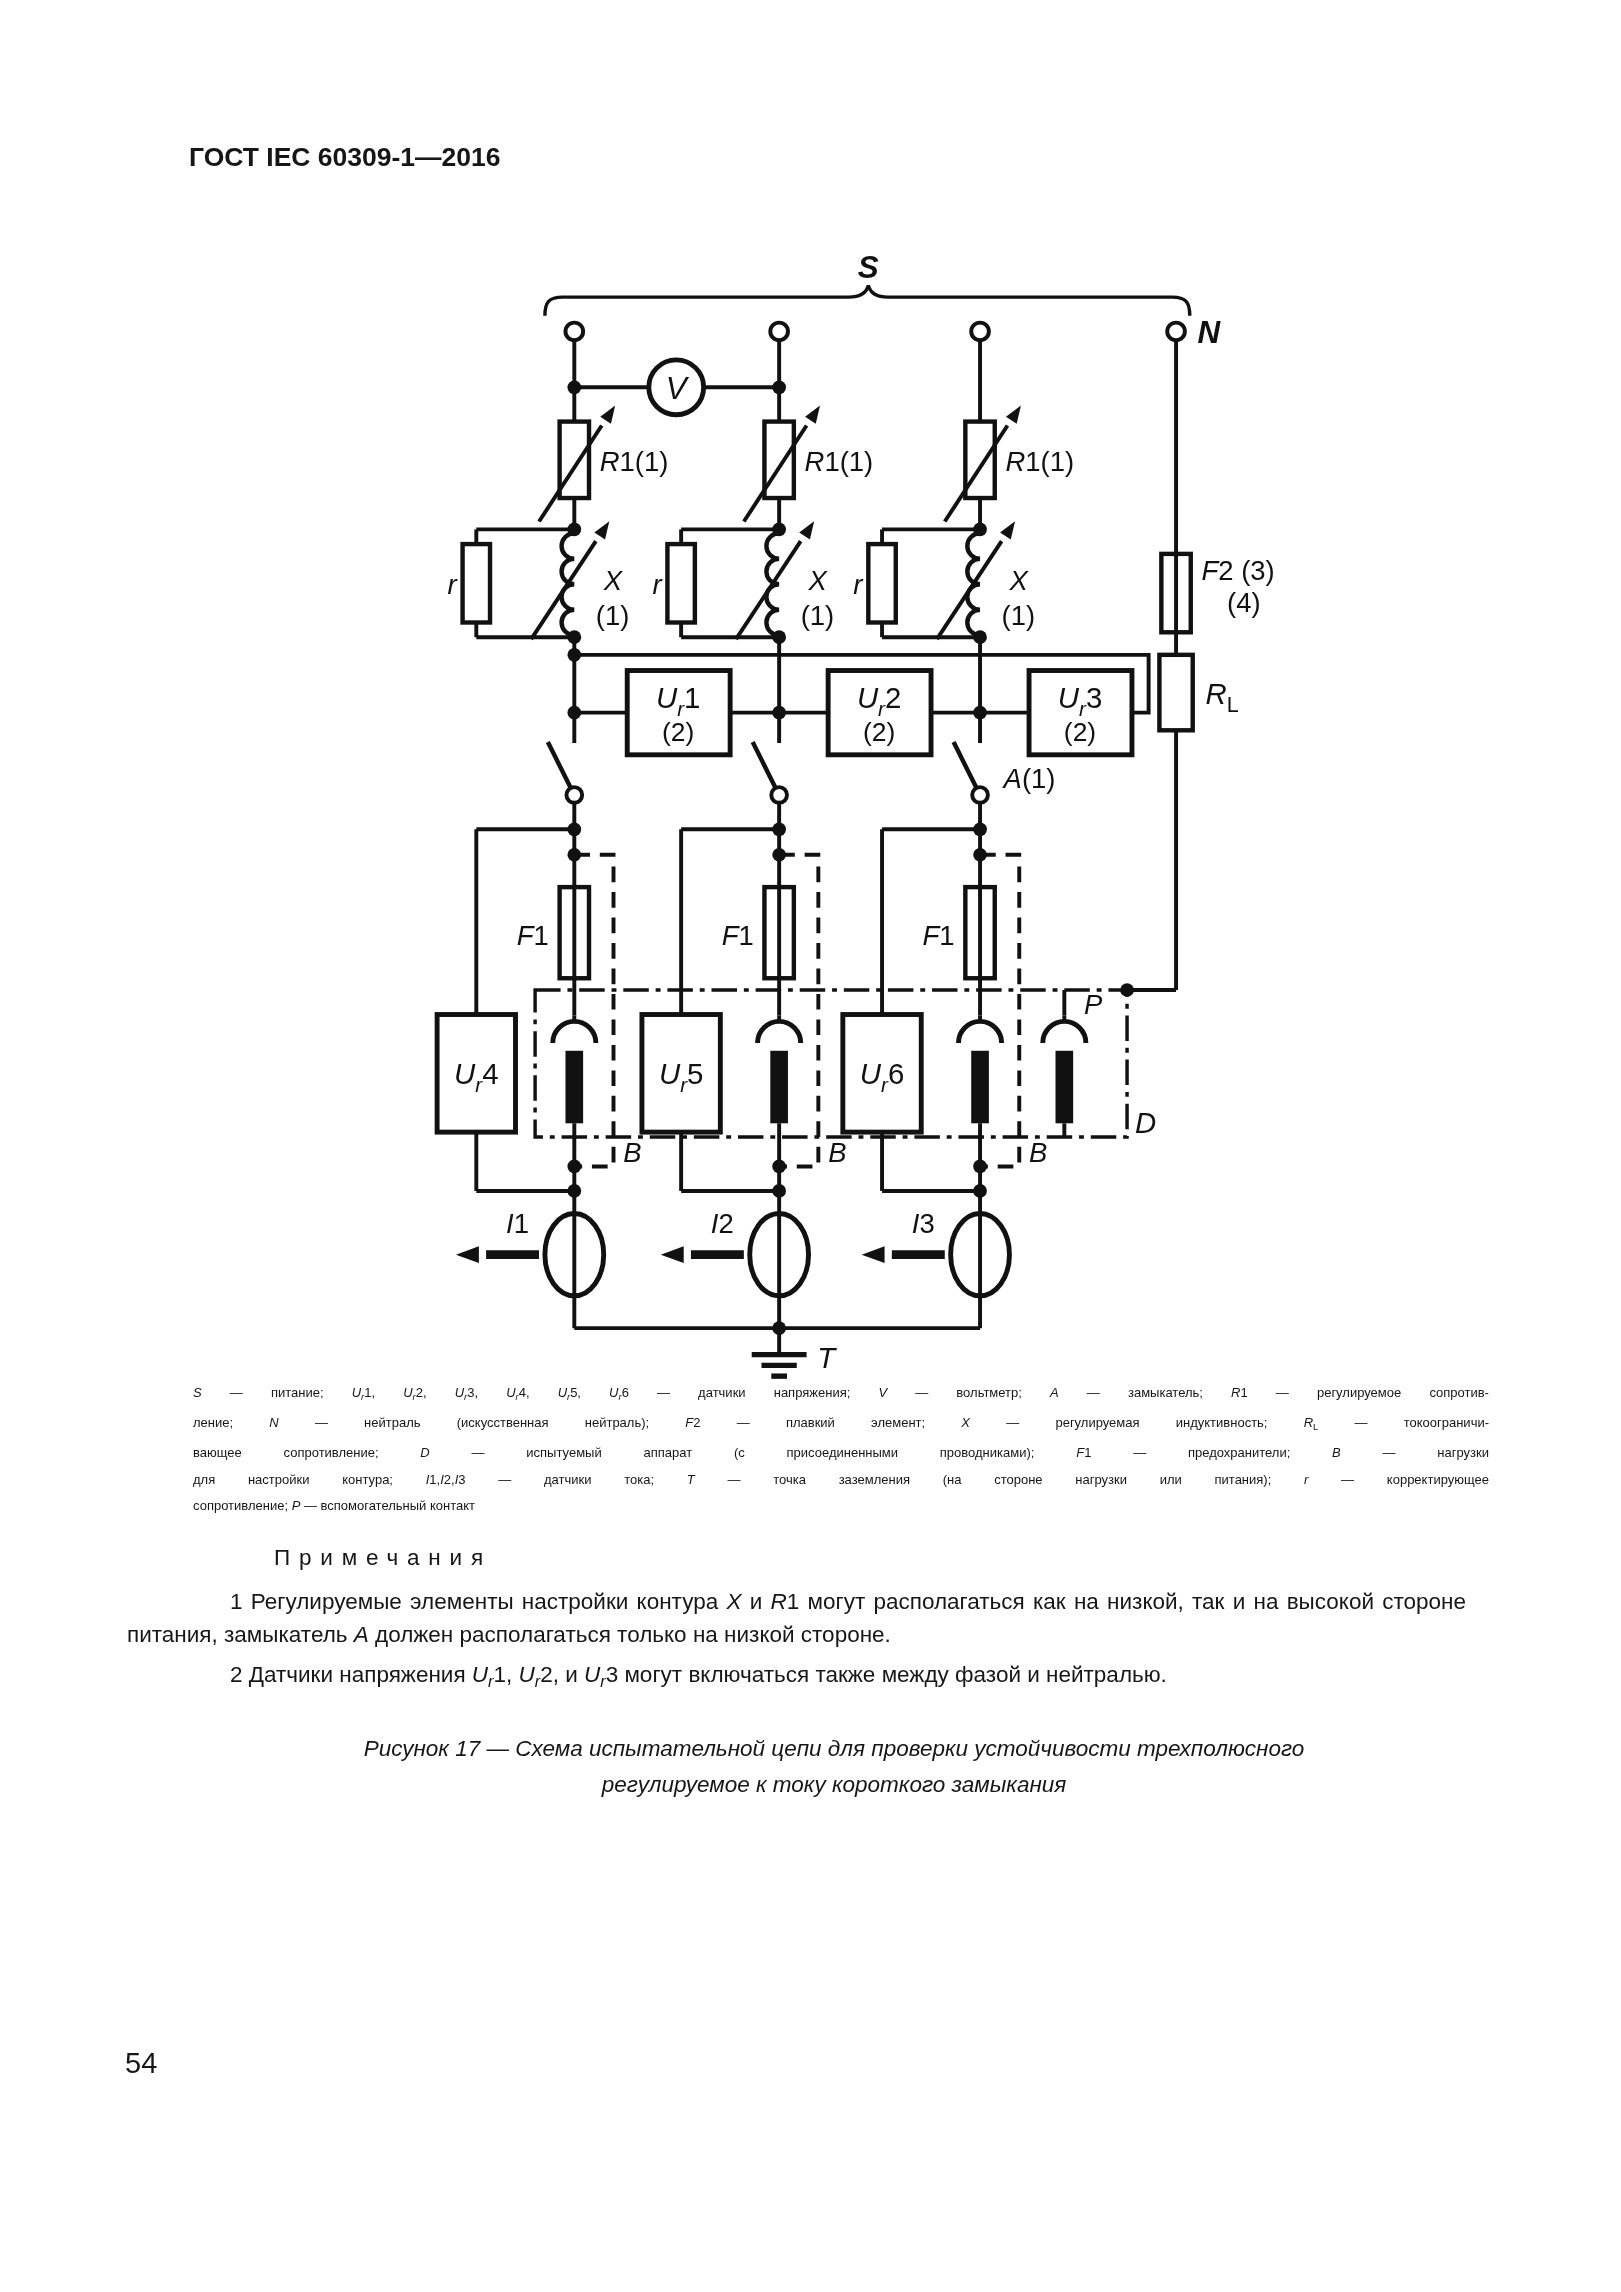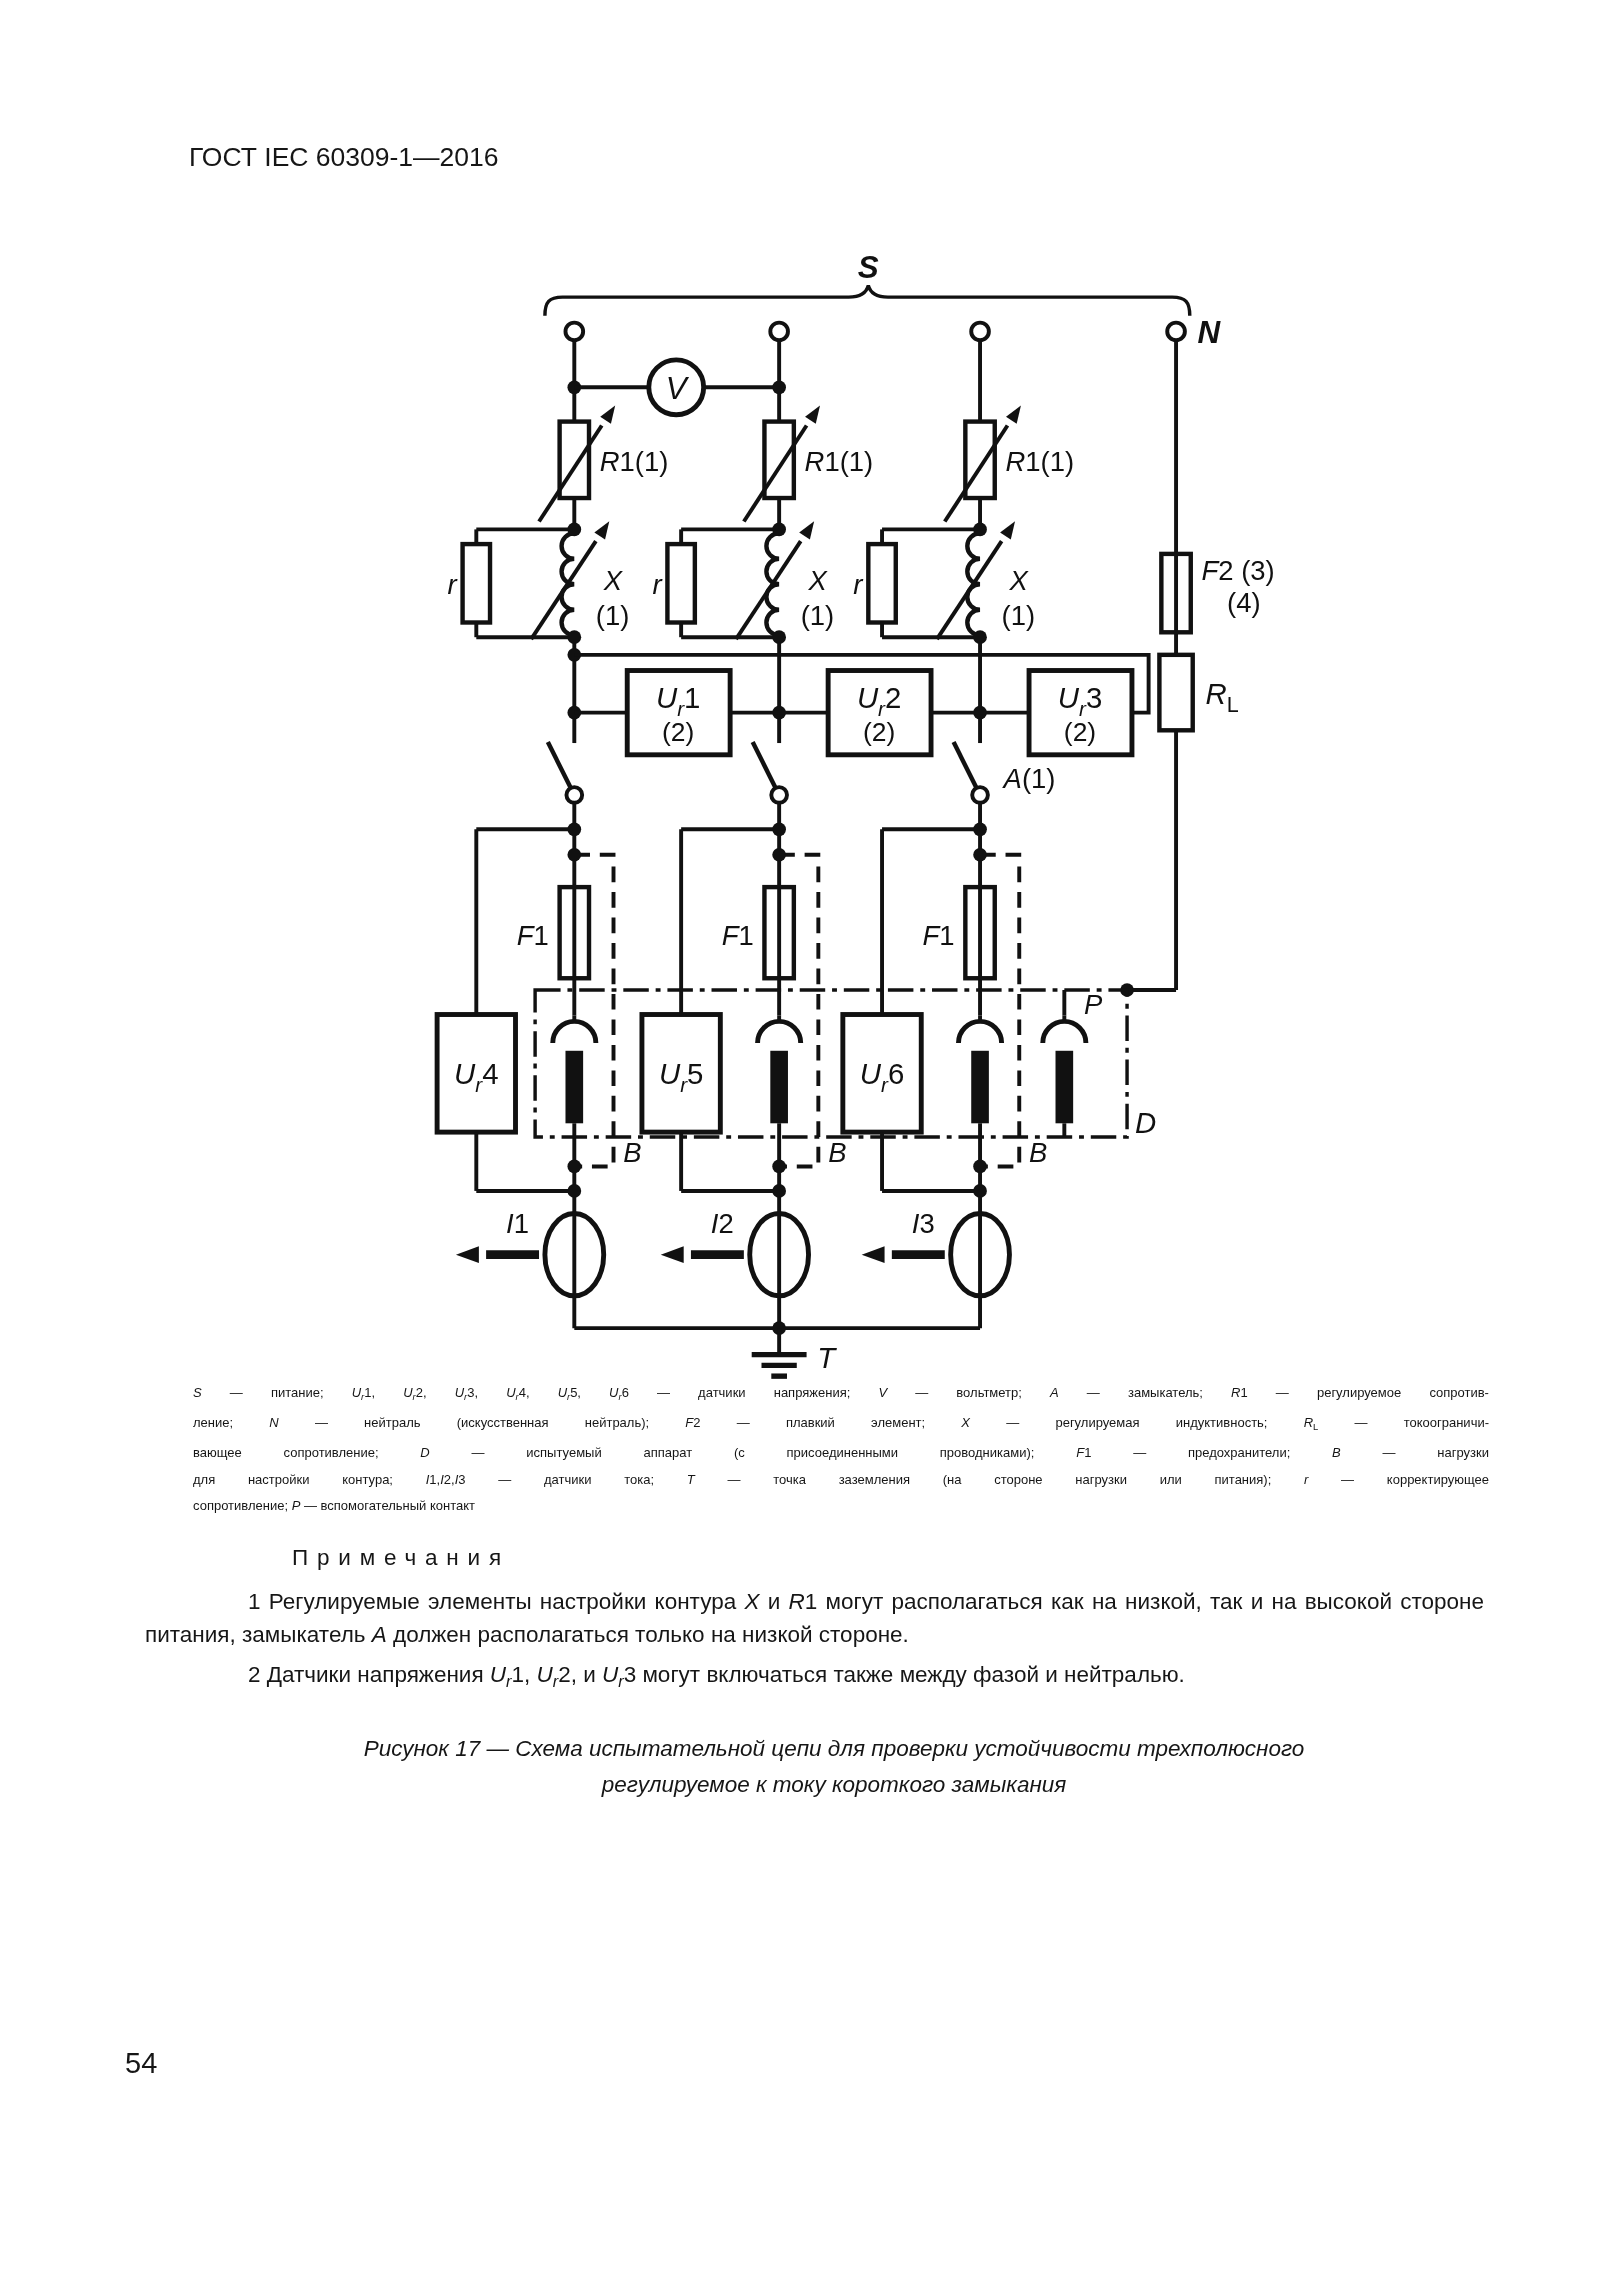--- a/index.html
+++ b/index.html
@@ -1,26 +1,26 @@
 <!DOCTYPE html>
 <html><head>
 <meta charset="utf-8">
 <style>
   html,body{margin:0;padding:0;background:#e8e8e8;}
   .page{position:relative;width:1621px;height:2293px;background:#ffffff;margin:0 auto;
         font-family:"Liberation Sans", sans-serif;color:#161616;overflow:hidden;}
-  .header{position:absolute;left:189px;top:142px;font-size:26.5px;font-weight:normal;}
+  .header{position:absolute;left:189px;top:142px;font-size:26.5px;font-weight:bold;}
   svg.diagram{position:absolute;left:0;top:0;}
   svg text{font-family:"Liberation Sans", sans-serif;fill:#111;}
   .it{font-style:italic;}
   .sub{font-size:0.72em;vertical-align:-0.28em;}
   .caption{position:absolute;left:193px;top:1380px;width:1296px;font-size:13px;line-height:26.5px;}
   .jline{text-align:justify;text-align-last:justify;}
   .cline{text-align:left;}
-  .notes{position:absolute;left:145px;top:1545px;width:1339px;font-size:22.5px;}
+  .notes{position:absolute;left:127px;top:1545px;width:1339px;font-size:22.5px;}
   .notes-heading{margin-left:147px;letter-spacing:8.8px;margin-bottom:13.7px;}
   .note{margin:0 0 7.8px 0;text-indent:103px;text-align:justify;line-height:33px;}
   .fig-title{position:absolute;left:186px;top:1731px;width:1296px;text-align:center;
              font-size:22.5px;line-height:36px;font-style:italic;}
   .page-number{position:absolute;left:125px;top:2047px;font-size:29px;}
 </style>
 </head>
 <body>
 
 <div class="page">

